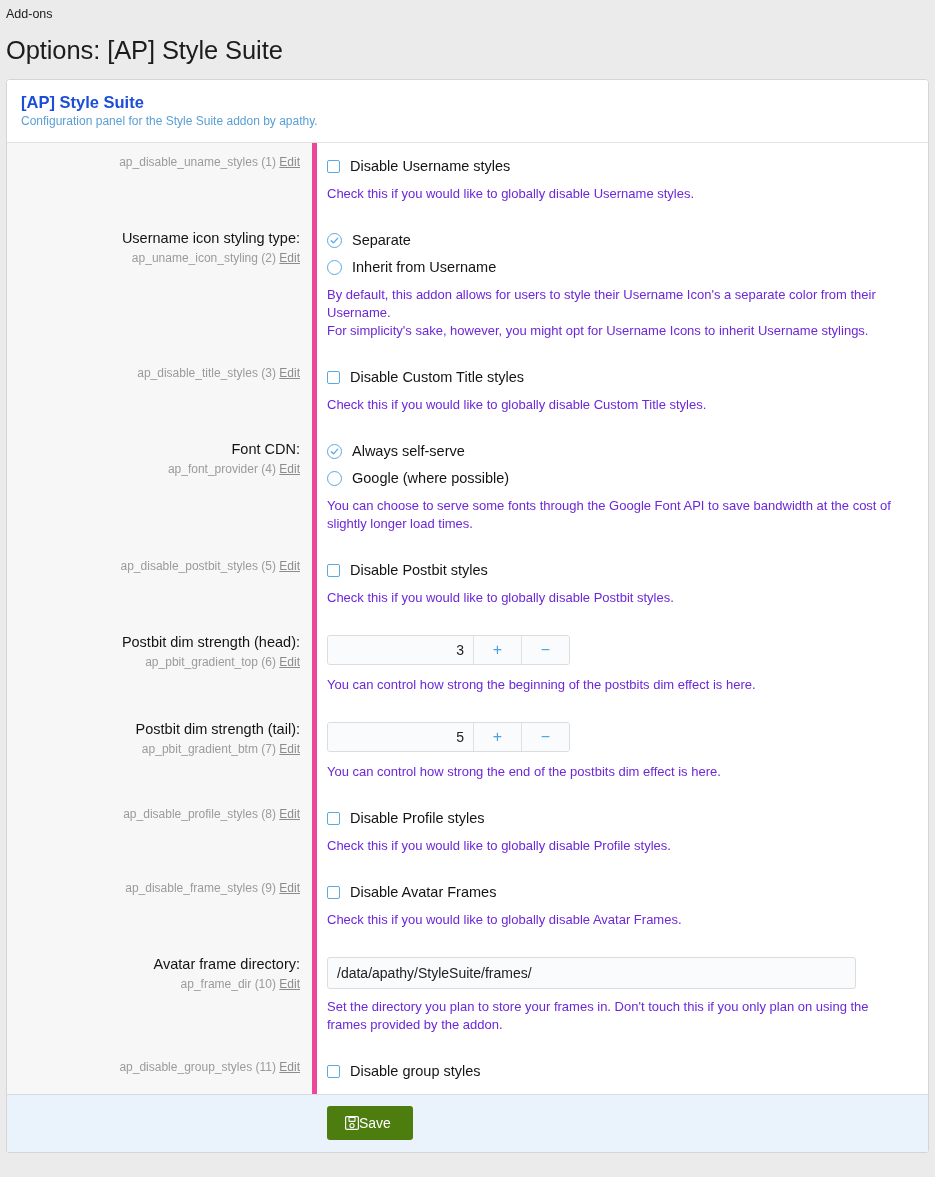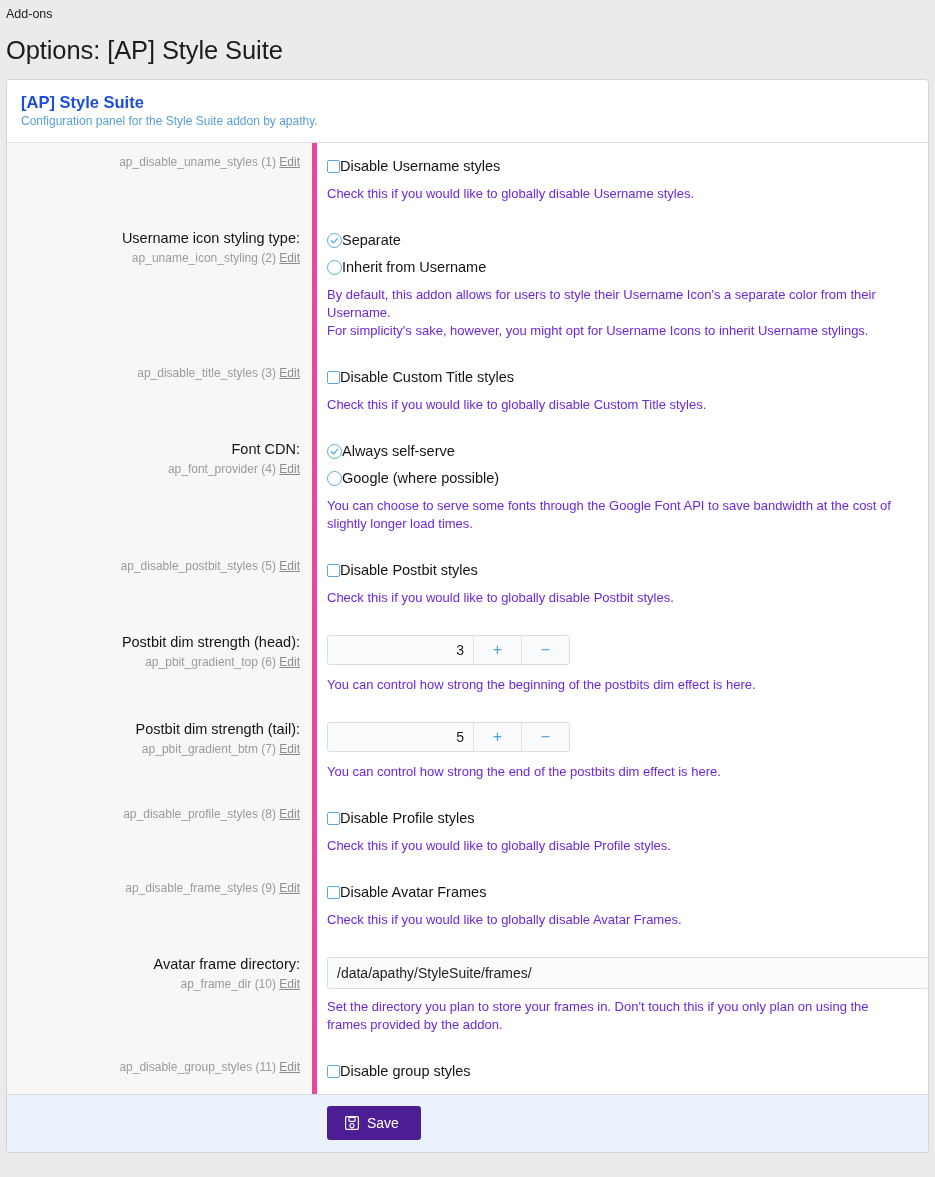--- a/index.html
+++ b/index.html
@@ -101,20 +101,21 @@
   .choice {
     display: flex;
     align-items: center;
     margin: 3px 0 3px 2px;
     line-height: 20px;
   }
   .choice + .choice { margin-top: 7px; }
   .choice-label {
     font-size: 14.5px;
     color: #141414;
+    margin-left: 10px;
   }
 
   .cb {
     width: 13px;
     height: 13px;
     flex: 0 0 13px;
     border: 1.6px solid #5aaae0;
     border-radius: 2px;
     background: #fff;
     display: inline-block;
@@ -172,21 +173,21 @@
     font-size: 16px;
     display: flex;
     align-items: center;
     justify-content: center;
     cursor: pointer;
     user-select: none;
   }
 
   
   .text-input {
-    width: 602px;
+    width: 529px;
     height: 32px;
     border: 1px solid #dcdcdc;
     border-radius: 3px;
     background: #fafbfc;
     padding: 0 9px;
     font-size: 14px;
     color: #222;
     font-family: "Liberation Sans", sans-serif;
     outline: none;
     margin: 4px 0 2px 2px;
@@ -196,22 +197,21 @@
   
   .save-bar {
     background: #eaf3fb;
     border-top: 1px solid #d6dde3;
     padding: 11px 0 12px 0;
   }
   .save-btn {
     margin-left: 320px;
     display: inline-flex;
     align-items: center;
-    gap: 8px;
-    background: #4c1d95;
+    background: #4d7c0f;
     border: none;
     border-radius: 3px;
     color: #ffffff;
     font-size: 14px;
     font-family: "Liberation Sans", sans-serif;
     padding: 8px 22px 8px 18px;
     cursor: pointer;
     line-height: 18px;
   }
   .save-btn svg { display: block; }

